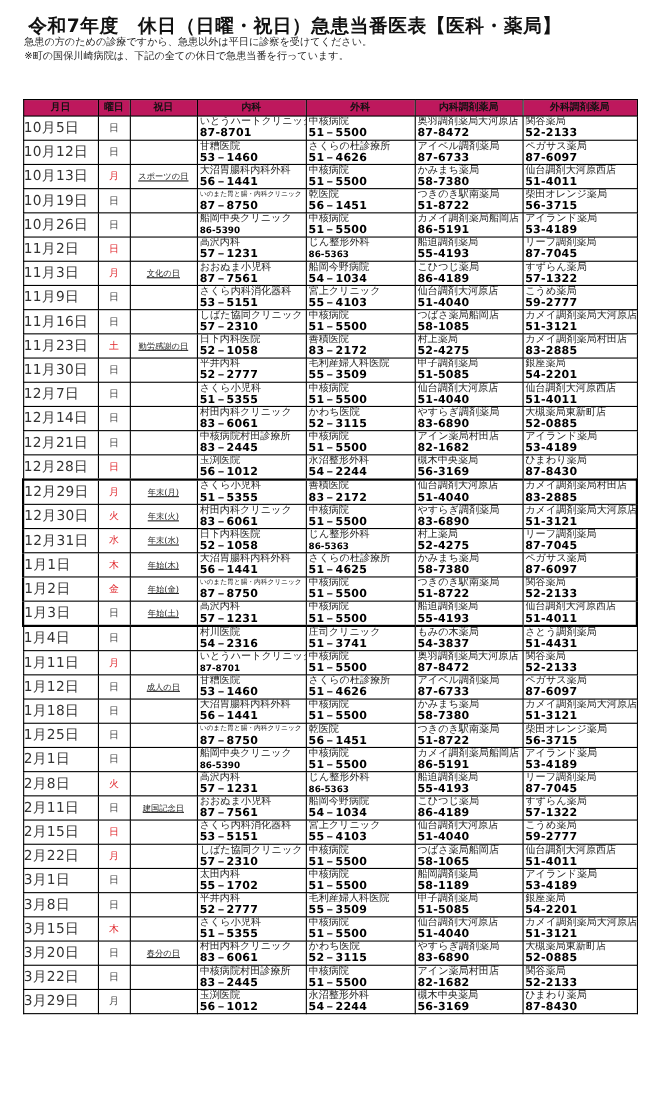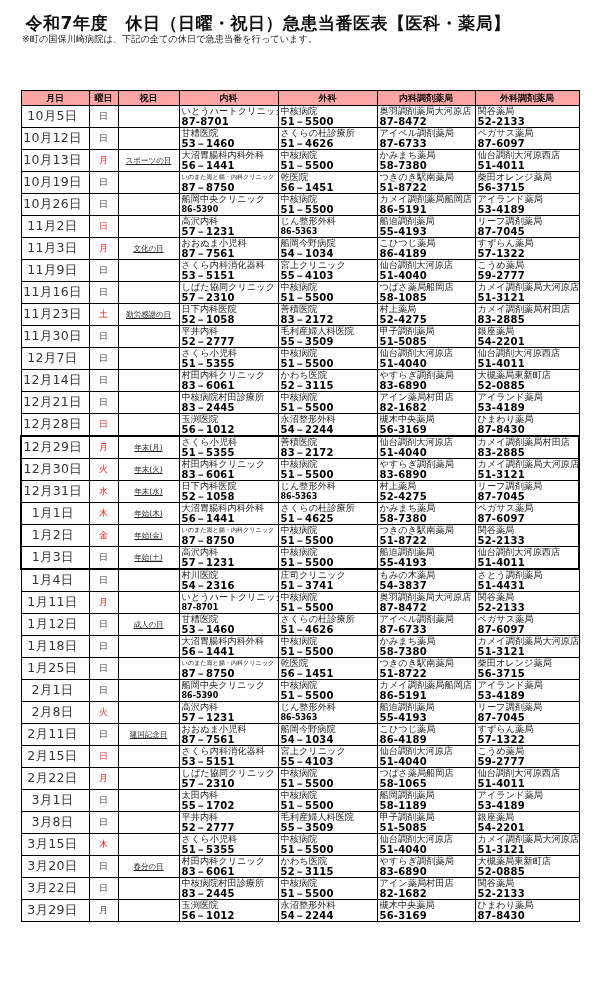--- a/index.html
+++ b/index.html
@@ -20,25 +20,25 @@
     position: absolute; top: 90px; left: 20px;
     border-collapse: collapse; table-layout: fixed;
     width: 558px;
     border: 1.5px solid #000;
   }
   table.sched th, table.sched td {
     border: 1px solid #000; padding: 0; overflow: hidden; white-space: nowrap;
   }
   table.sched th {
     height: 14px; font-size: 9px; font-weight: bold; text-align: center;
-    background: #fca5a5; line-height: 13px;
+    background: #be185d; line-height: 13px;
   }
   table.sched tbody tr { height: 21.8px; }
   td.date {
-    text-align: center; padding-right: 5px !important;
+    text-align: left; padding-right: 5px !important;
     font-size: 12.5px; color: #333; letter-spacing: 0.3px;
   }
   td.dow { text-align: center; font-size: 9px; color: #444; }
   td.dow.red { color: #e0262b; }
   td.hol { text-align: center; font-size: 7.5px; color: #222; text-decoration: underline; }
   td.cell { vertical-align: top; padding-left: 2px !important; }
   .cell .name {
     display: block; font-size: 9.2px; line-height: 10px; height: 10px; color: #222;
     overflow: hidden;
   }
@@ -51,20 +51,21 @@
   tr.block-top td { border-top: 2.5px solid #000; }
   tr.block-bot td { border-bottom: 2.5px solid #000; }
   tr.block td:first-child { border-left: 2.5px solid #000; }
   tr.block td:last-child { border-right: 2.5px solid #000; }
 </style>
 </head>
 <body>
 
 <div class="title">令和7年度　休日（日曜・祝日）急患当番医表【医科・薬局】</div>
 <div class="notes">
+  <div>急患の方のための診療ですから、急患以外は平日に診察を受けてください。</div>
   <div>※町の国保川崎病院は、下記の全ての休日で急患当番を行っています。</div>
 </div>
 
 <table class="sched">
   <colgroup>
     <col style="width:68px">
       <col style="width:29px">
       <col style="width:61px">
     <col style="width:99px">
       <col style="width:99px">

